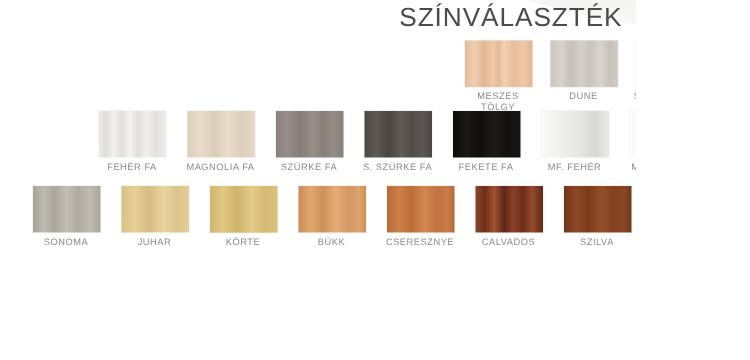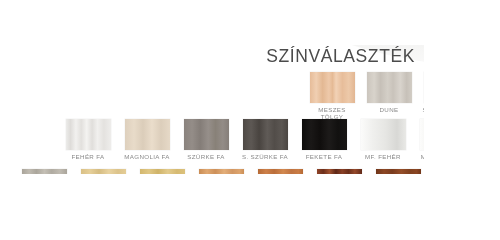--- a/index.html
+++ b/index.html
@@ -3,21 +3,21 @@
 <meta charset="utf-8">
 <style>
   html,body{margin:0;padding:0;}
   body{
     width:500px;height:174px;
     background:#ffffff;
     font-family:"Liberation Sans", sans-serif;
     overflow:hidden;
     position:relative;
   }
-  #page{position:relative;width:424px;height:174px;overflow:hidden;margin-top:45px;}
+  #page{position:relative;width:424px;height:174px;overflow:hidden;}
 
   
   .header-band{
     position:absolute;
     left:292px;top:-46px;
     width:260px;height:72px;
     background:linear-gradient(180deg,#f2f2f1 0%,#f4f4f3 60%,#fafafa 100%);
     border-bottom-left-radius:260px 72px;
     pointer-events:none;
   }

